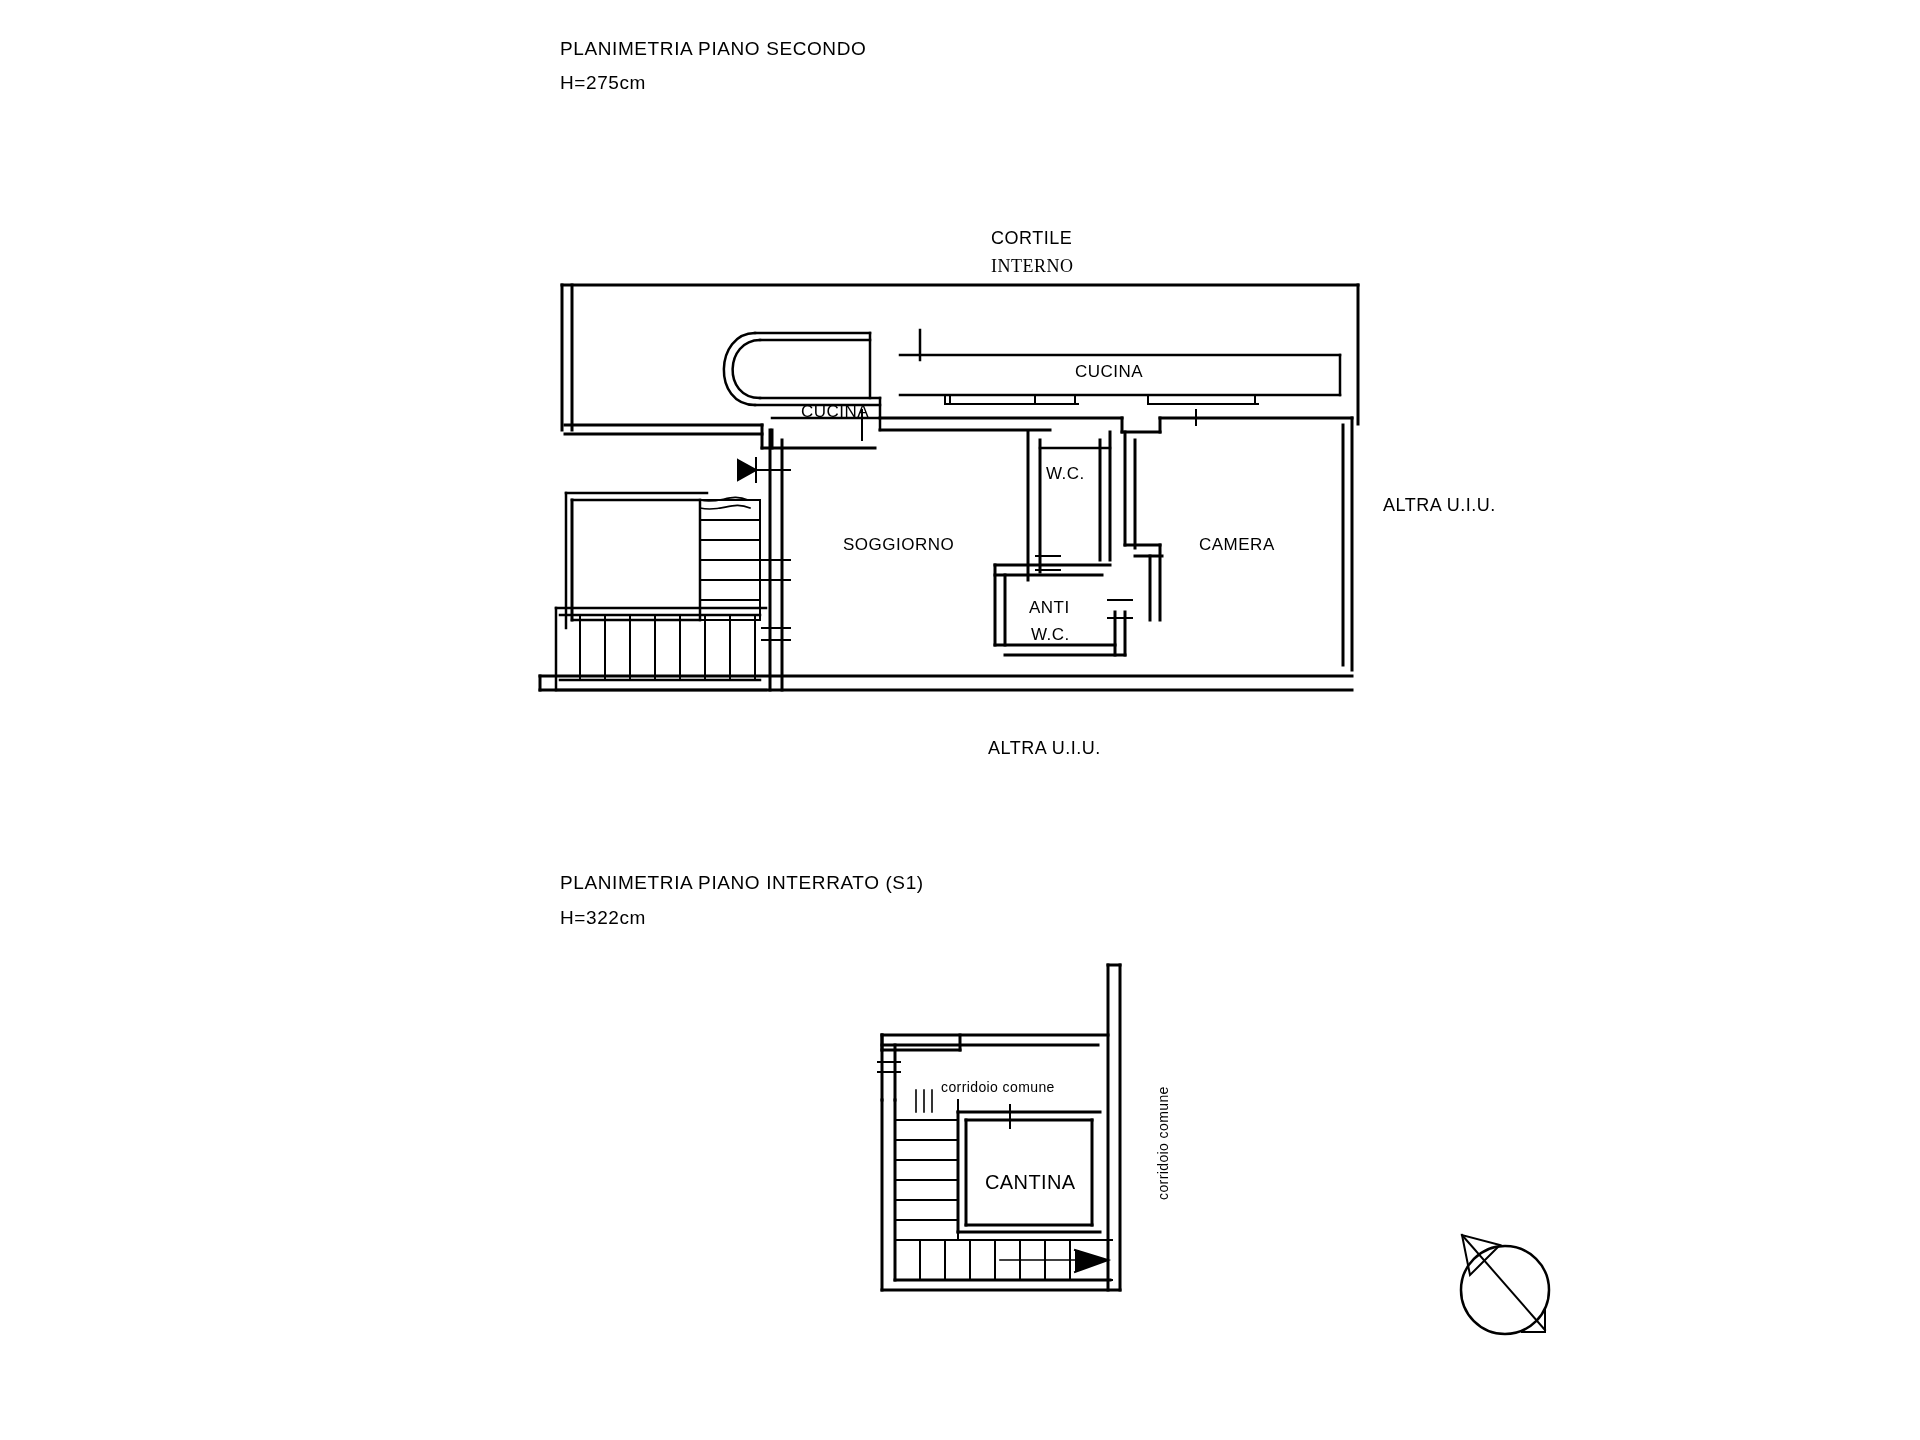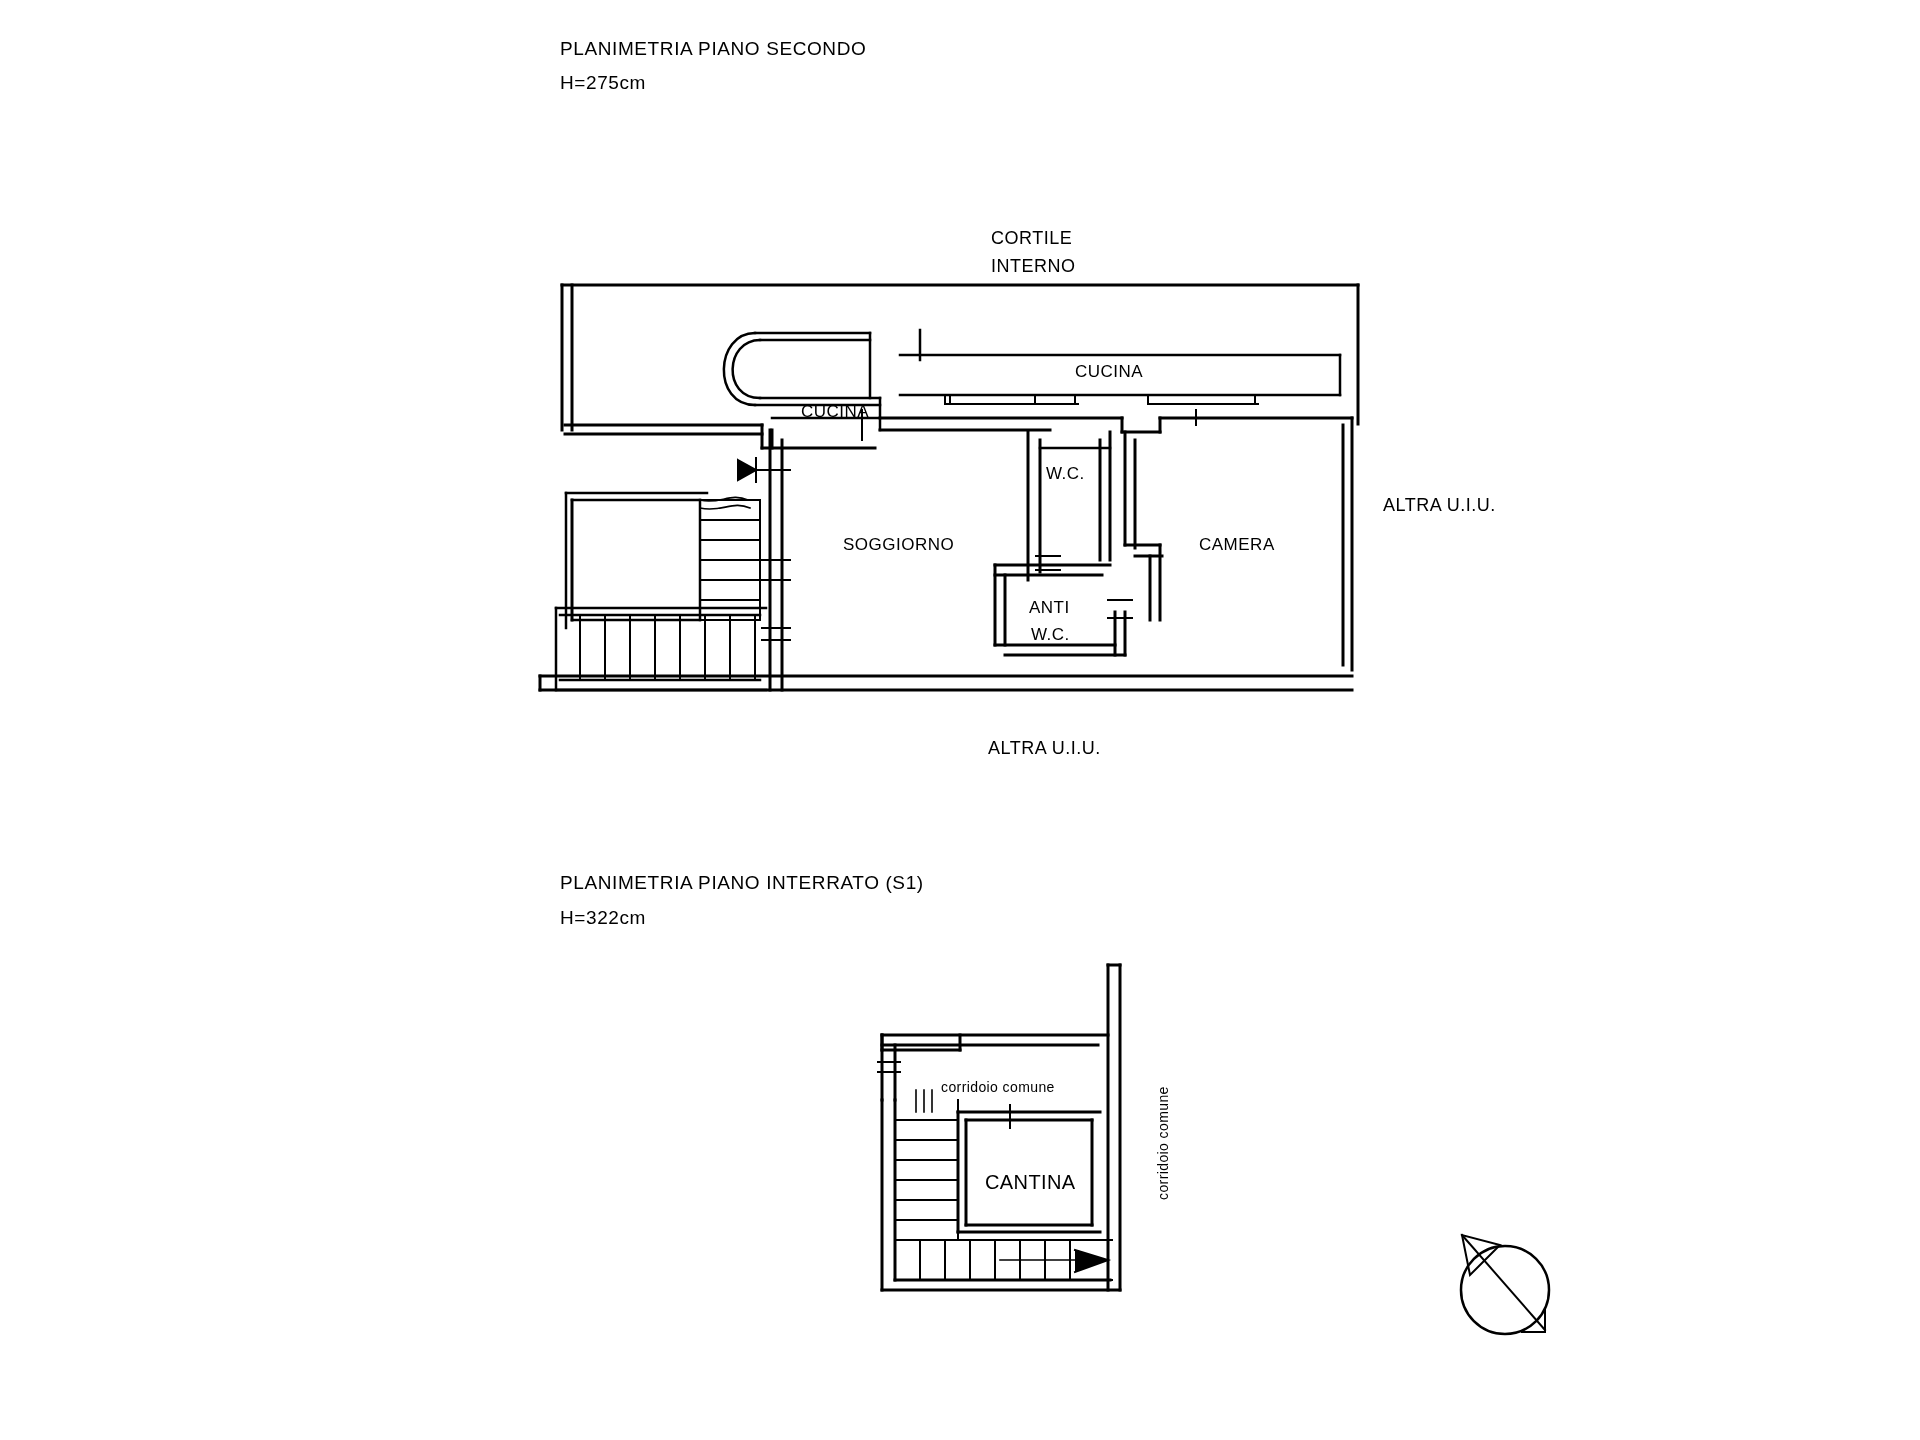--- a/index.html
+++ b/index.html
@@ -73,21 +73,21 @@
 </style>
 </head>
 <body>
 
 <div class="page">
 
   <div class="lbl heading" style="left:560px; top:38px;">PLANIMETRIA PIANO SECONDO</div>
   <div class="lbl heading" style="left:560px; top:72px;">H=275cm</div>
 
   <div class="lbl ext" style="left:991px; top:228px;">CORTILE</div>
-  <div class="lbl ext" style="left:991px; top:256px;">INTERNO</div>
+  <div class="lbl ext" style="left:991px; top:256px;font-family:Liberation Serif, serif;">INTERNO</div>
   <div class="lbl ext" style="left:1383px; top:495px;">ALTRA U.I.U.</div>
   <div class="lbl ext" style="left:988px; top:738px;">ALTRA U.I.U.</div>
 
   <div class="lbl room" style="left:801px; top:362px;margin-top:40px;">CUCINA</div>
   <div class="lbl room" style="left:1075px; top:362px;">CUCINA</div>
   <div class="lbl room" style="left:843px; top:535px;text-align:center;">SOGGIORNO</div>
   <div class="lbl room" style="left:1046px; top:464px;">W.C.</div>
   <div class="lbl room" style="left:1029px; top:598px;">ANTI</div>
   <div class="lbl room" style="left:1031px; top:625px;">W.C.</div>
   <div class="lbl room" style="left:1199px; top:535px;">CAMERA</div>

